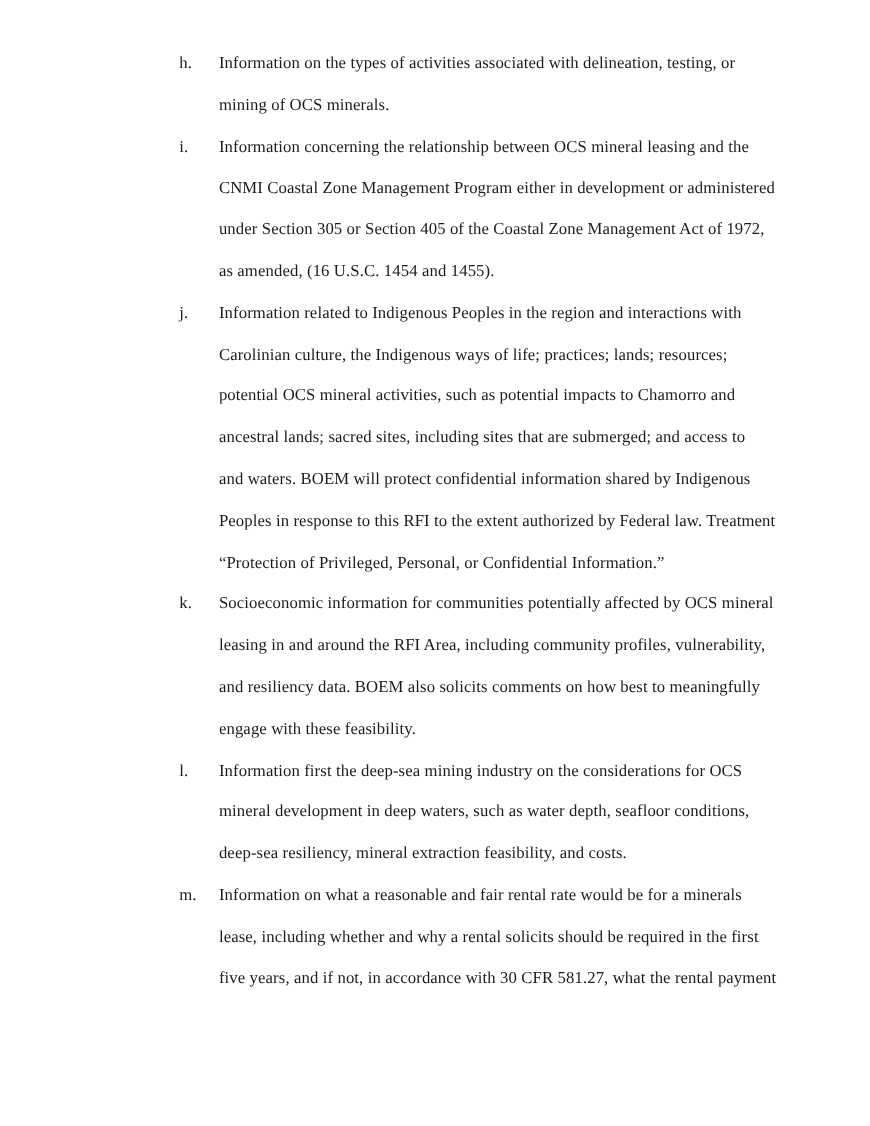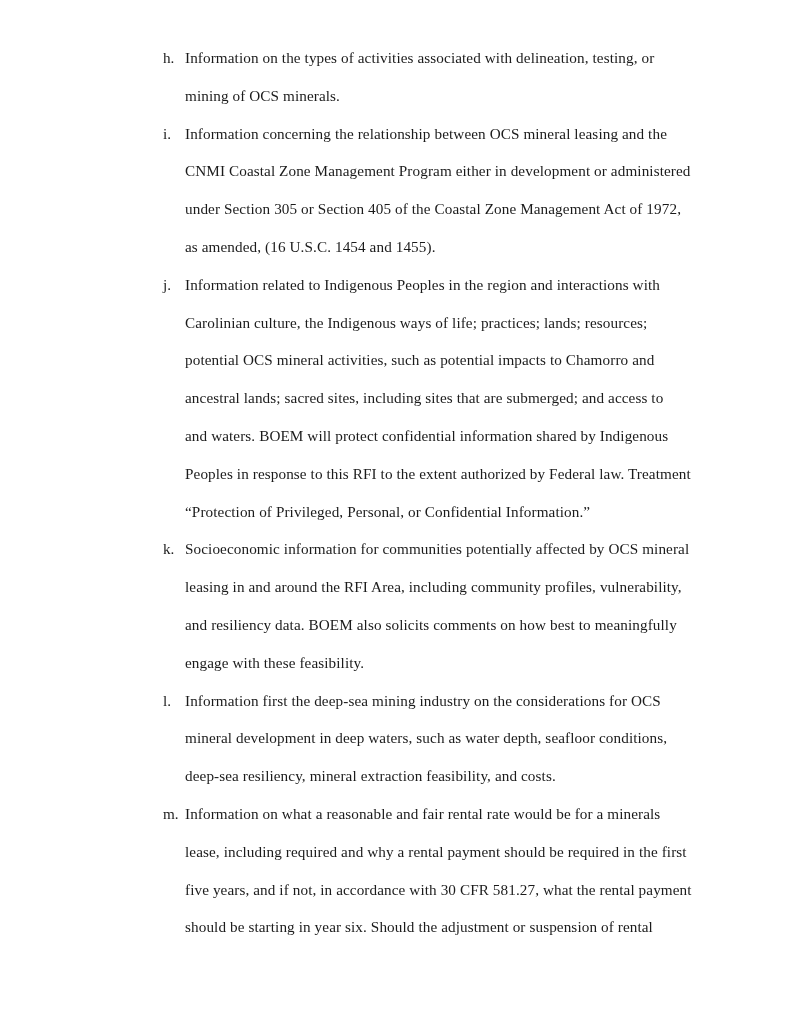--- a/index.html
+++ b/index.html
@@ -27,21 +27,21 @@
   .marker {
     position: absolute;
     left: 0;
     top: 0;
     width: 22px;
     font-size: 15.2px;
     line-height: 37.8px;
     white-space: nowrap;
   }
   .lines {
-    margin-left: 22px;
+    margin-left: 36px;
   }
   .line {
     font-size: 15.2px;
     line-height: 37.8px;
     white-space: nowrap;
     letter-spacing: 0.1px;
   }
 </style>
 </head>
 <body style="background: rgb(255, 255, 255); color: rgb(27, 27, 27);">
@@ -90,19 +90,18 @@
         <div class="lines">
           <div class="line">Information first the deep-sea mining industry on the considerations for OCS</div>
           <div class="line">mineral development in deep waters, such as water depth, seafloor conditions,</div>
           <div class="line">deep-sea resiliency, mineral extraction feasibility, and costs.</div>
         </div>
       </div>
       <div class="item">
         <span class="marker">m.</span>
         <div class="lines">
           <div class="line">Information on what a reasonable and fair rental rate would be for a minerals</div>
-          <div class="line">lease, including required and why a rental payment should be required in the first</div>
+          <div class="line">lease, including whether and why a rental solicits should be required in the first</div>
           <div class="line">five years, and if not, in accordance with 30 CFR 581.27, what the rental payment</div>
-          <div class="line">should be starting in year six. Should the adjustment or suspension of rental</div>
         </div>
       </div>
     </div>
 </main>
 
 </body></html>

